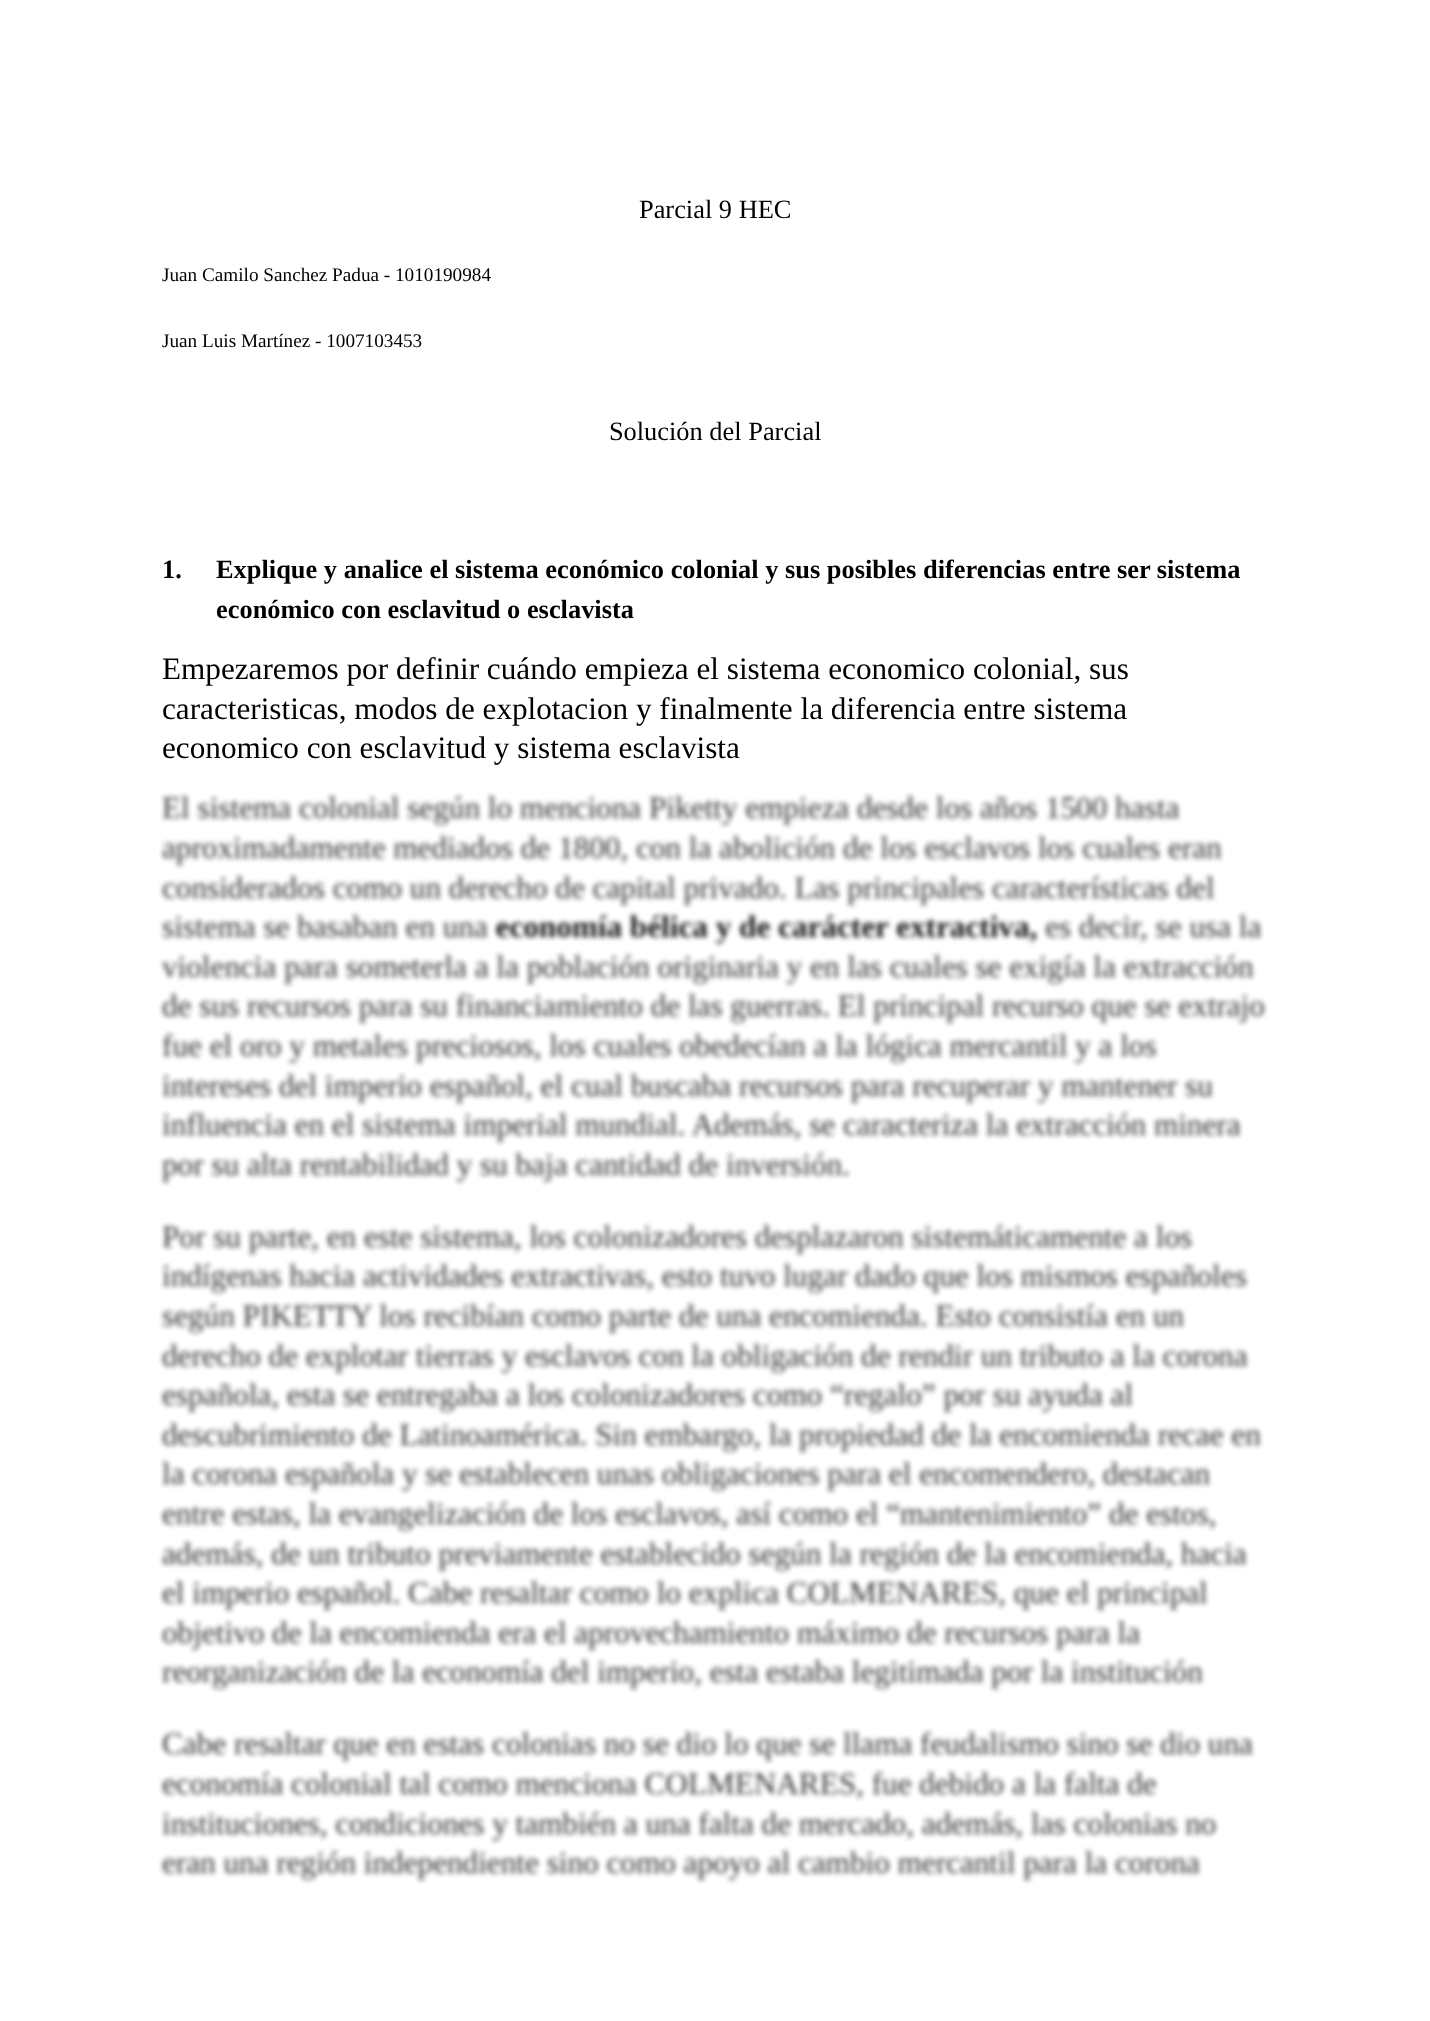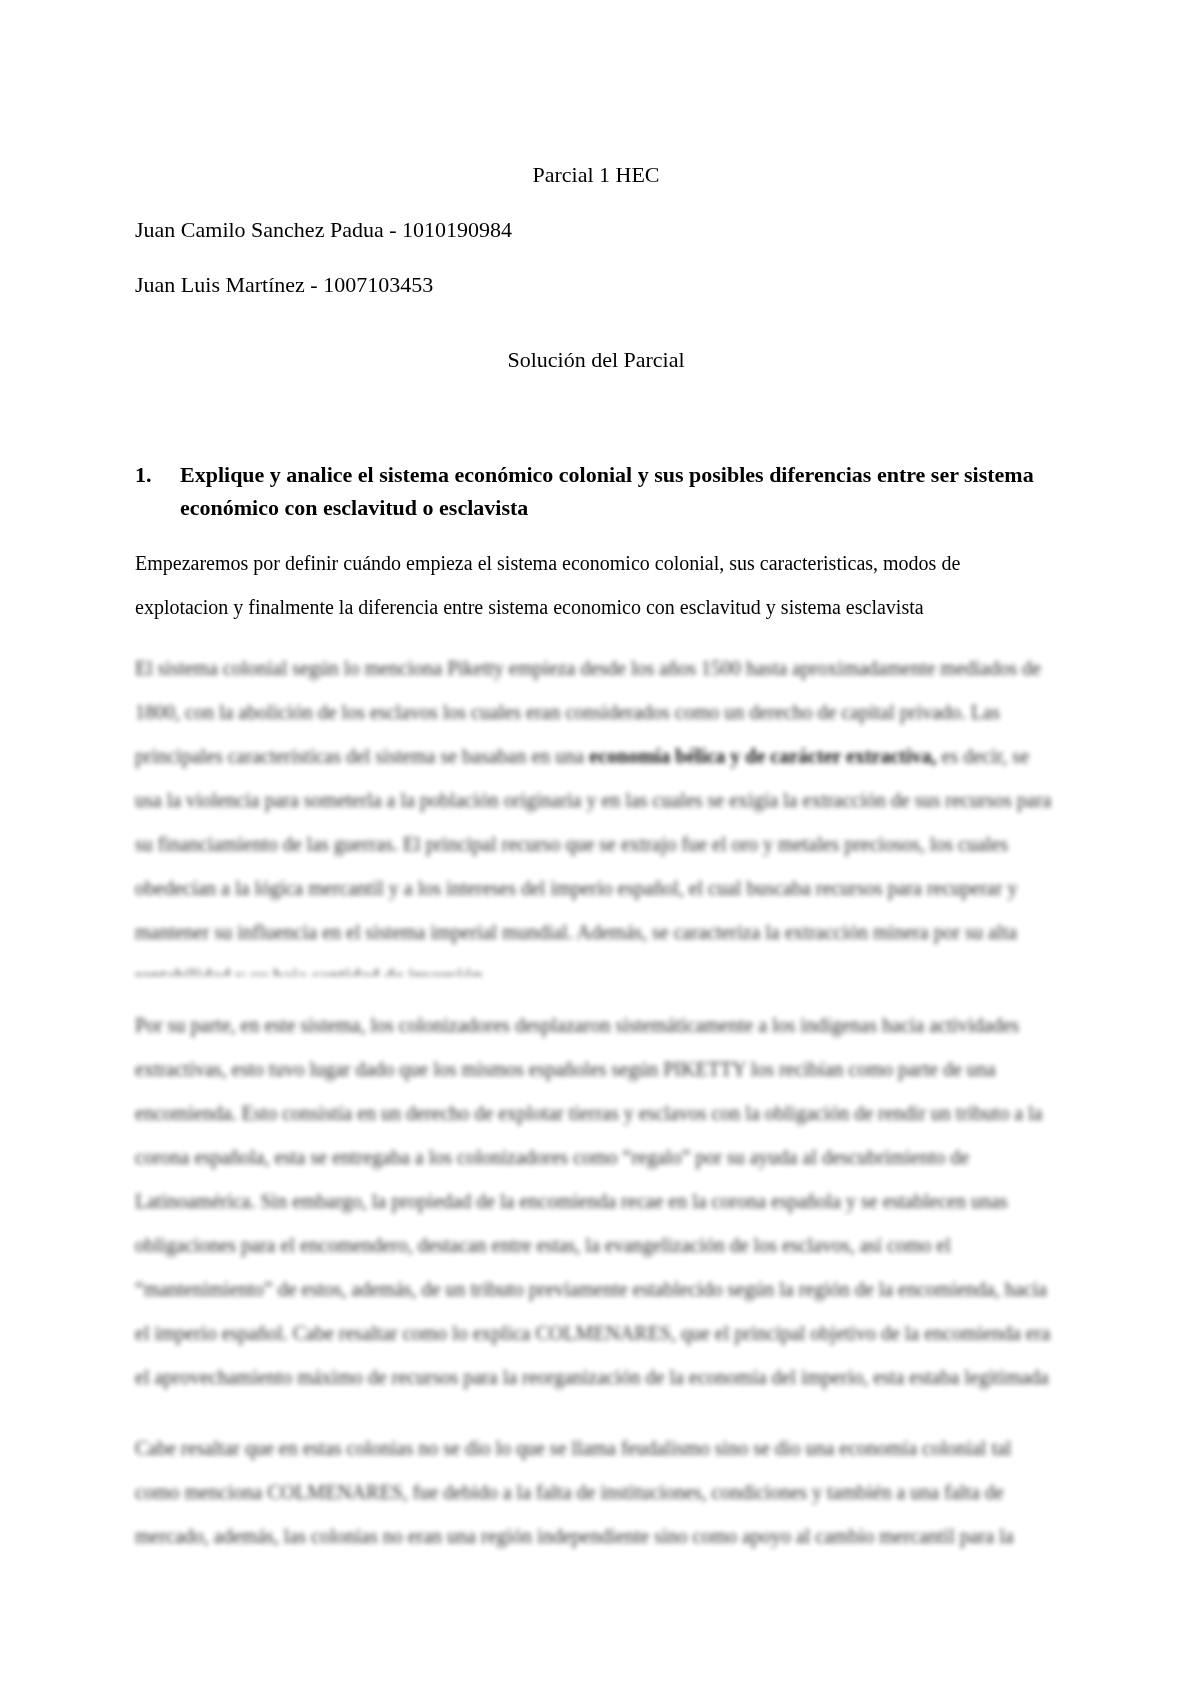--- a/index.html
+++ b/index.html
@@ -22,21 +22,21 @@
     background: #ffffff;
   }
   .doc-title {
     text-align: center;
     font-size: 22px;
     line-height: 33px;
     margin: 0 0 22px 0;
     font-weight: 400;
   }
   .author-line {
-    font-size: 22px;
+    font-size: 16px;
     line-height: 33px;
     margin: 0 0 22px 0;
   }
   .author-line.last {
     margin-bottom: 42px;
   }
   .doc-subtitle {
     text-align: center;
     font-size: 22px;
     line-height: 33px;
@@ -51,22 +51,22 @@
     margin: 0 0 17px 0;
   }
   .q-num {
     flex: 0 0 33px;
   }
   .q-text {
     flex: 1 1 auto;
     margin-left: 12px;
   }
   .para {
-    font-size: 20px;
-    line-height: 44px;
+    font-size: 26px;
+    line-height: 33px;
     margin: 0 0 17px 0;
   }
   .blurred {
     filter: blur(2.4px);
     color: #1f1f1f;
     opacity: 0.93;
     overflow: hidden;
     margin: 0 0 27px 0;
   }
   .blurred .b {
@@ -76,21 +76,21 @@
   .bp-0 { height: 330px; margin-top: 0; }
   .bp-1 { height: 396px; }
   .bp-2 { height: 132px; }
   .intro { margin-bottom: 17px; }
 </style>
 </head>
 <body>
 
 <div class="page">
 
-  <p class="doc-title">Parcial 1 HEC</p>
+  <p class="doc-title">Parcial 9 HEC</p>
 
   <p class="author-line">Juan Camilo Sanchez Padua - 1010190984</p>
 
   <p class="author-line last">Juan Luis Martínez - 1007103453</p>
 
   <p class="doc-subtitle">Solución del Parcial</p>
 
   <div class="question">
     <span class="q-num">1.</span>
     <span class="q-text">Explique y analice el sistema económico colonial y sus posibles diferencias entre ser sistema económico con esclavitud o esclavista</span>

